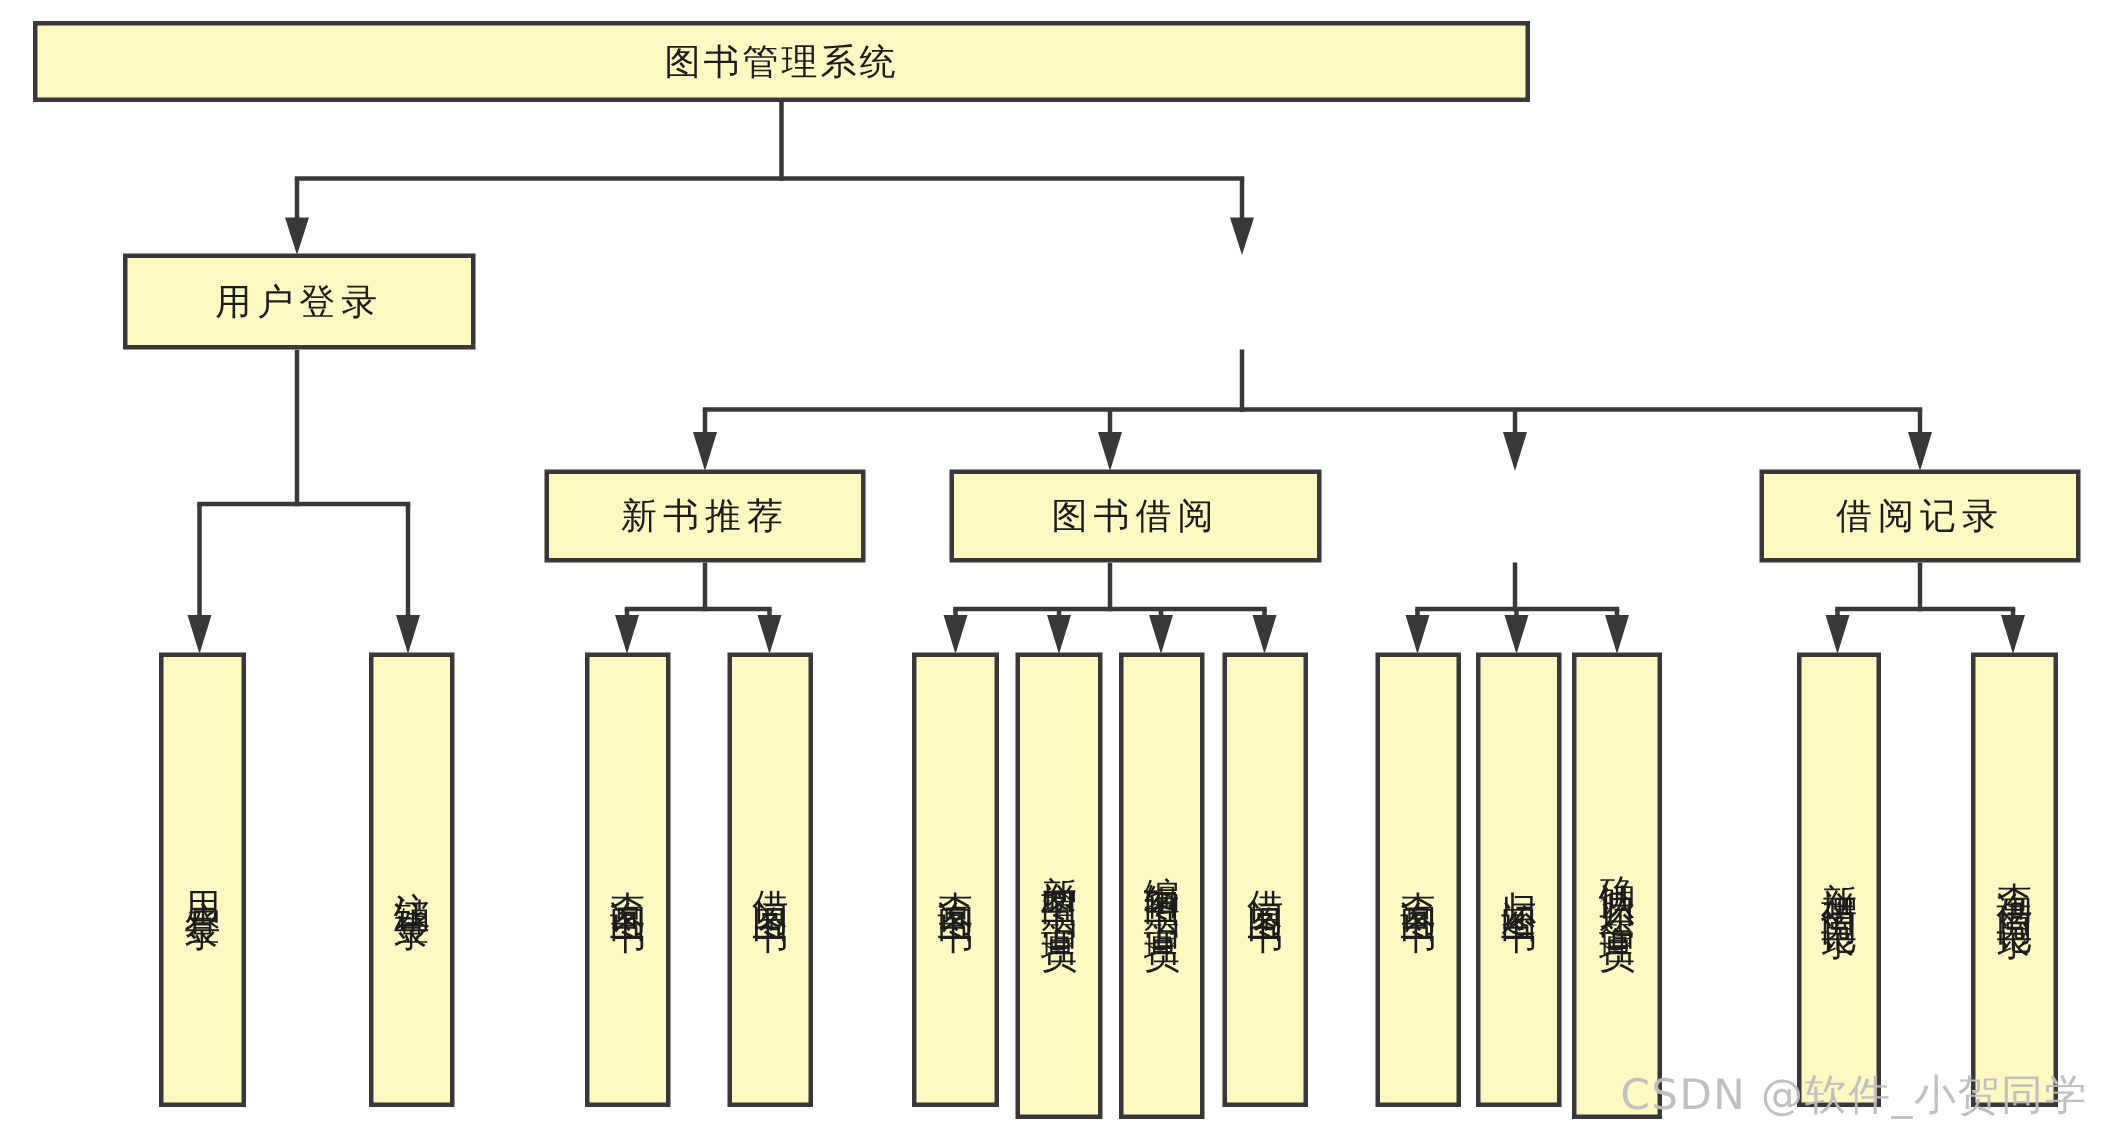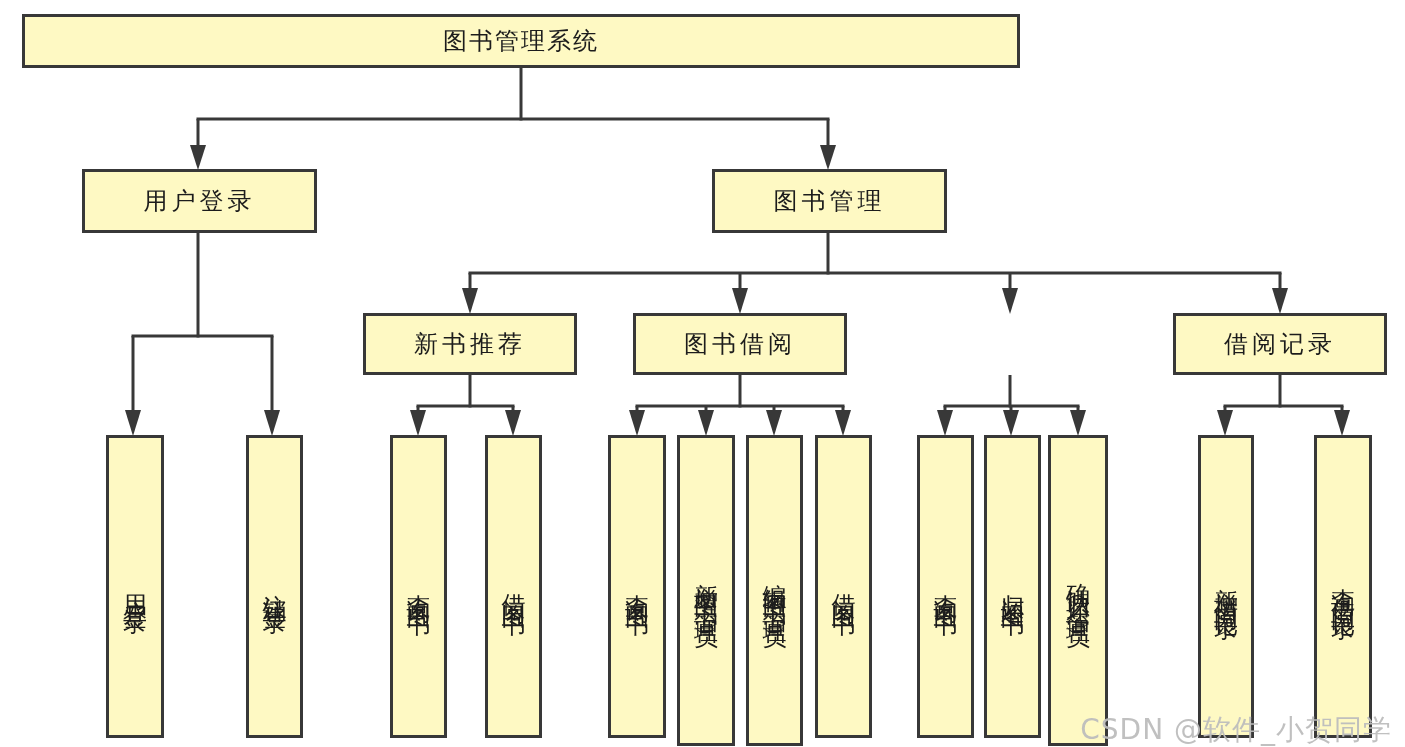--- a/index.html
+++ b/index.html
@@ -131,28 +131,25 @@
     </g>
   </svg>
 
   <div class="box root" style="left:22px;top:14px;width:998px;height:54px;">
     <span class="h-label">图书管理系统</span>
   </div>
 
   <div class="box" style="left:82px;top:169px;width:235px;height:64px;">
     <span class="h-label">用户登录</span>
   </div>
-  <div class="box" style="left:712px;top:169px;width:235px;height:64px;">
-    <span class="h-label">图书管理</span>
-  </div>
 
   <div class="box" style="left:363px;top:313px;width:214px;height:62px;text-align:right;">
     <span class="h-label">新书推荐</span>
   </div>
-  <div class="box" style="left:633px;top:313px;width:214px;height:62px;">
+  <div class="box" style="left:633px;top:313px;width:248px;height:62px;">
     <span class="h-label">图书借阅</span>
   </div>
   <div class="box" style="left:1173px;top:313px;width:214px;height:62px;">
     <span class="h-label">借阅记录</span>
   </div>
 
   <div class="box" style="left:106px;top:435px;width:58px;height:303px;">
     <span class="v-label">用户登录</span>
   </div>
   <div class="box" style="left:246px;top:435px;width:57px;height:303px;">

